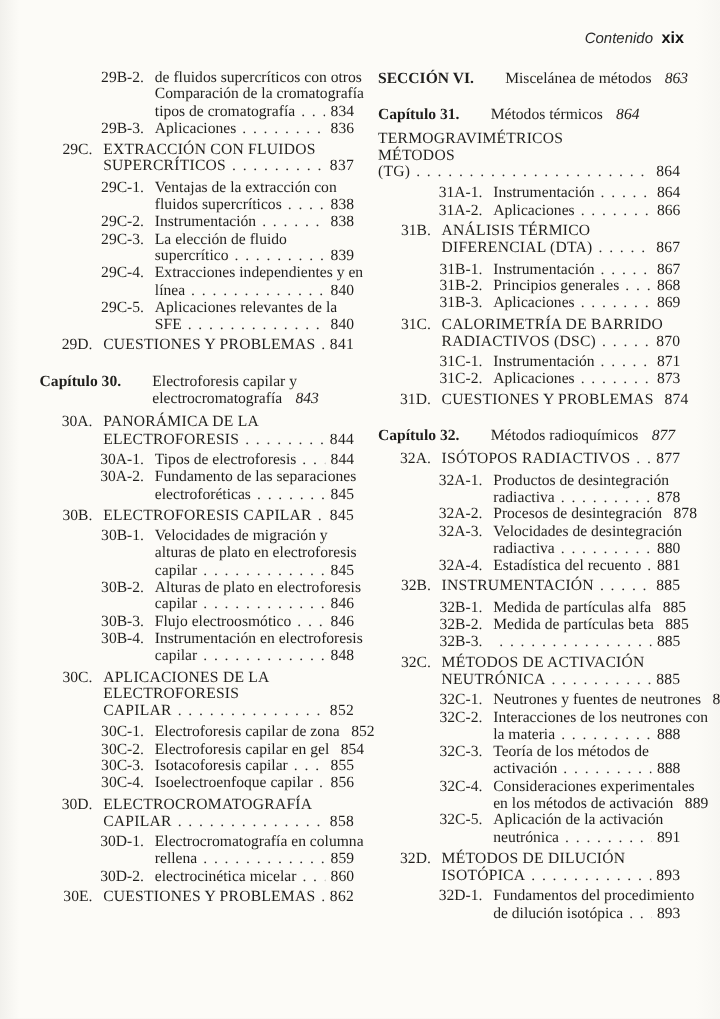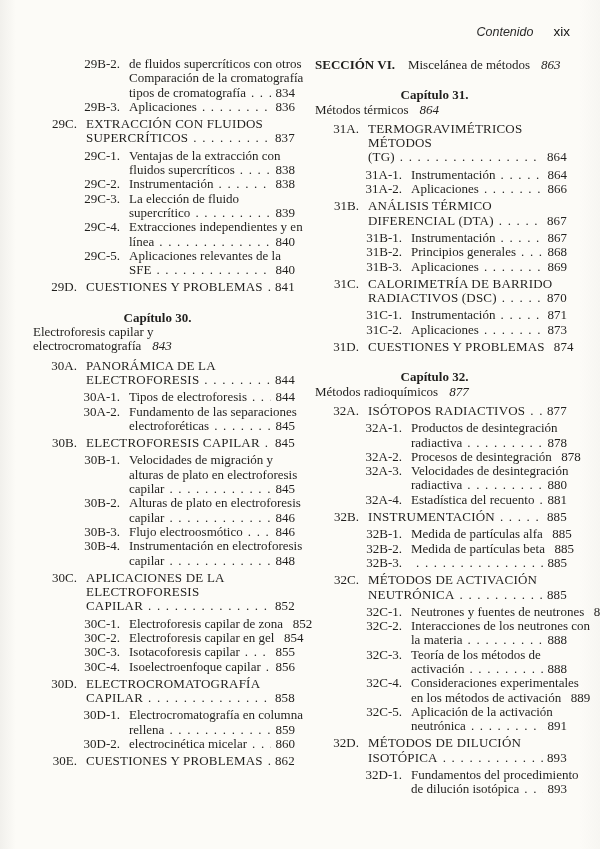--- a/index.html
+++ b/index.html
@@ -9,47 +9,47 @@
     font-family:"Liberation Serif", serif;
     color:#201f1d;
     font-size:13px;
   }
   .page{
     position:relative;width:600px;height:849px;box-sizing:border-box;
     padding:24px 30px 0 33px;
     background:linear-gradient(90deg,#f1f0ec 0px,#fcfbf7 16px,#fcfbf7 580px,#f7f6f2 600px);
   }
   .hdr{
-    display:flex;justify-content:flex-end;align-items:baseline;gap:20px;
+    display:flex;justify-content:flex-end;align-items:baseline;gap:7px;
     font-family:"Liberation Sans", sans-serif;
     margin-bottom:18px;
   }
   .running-title{font-style:italic;font-size:12.5px;color:#2b2b2b;}
-  .folio{font-weight:normal;font-size:13.5px;color:#141414;}
+  .folio{font-weight:bold;font-size:13.5px;color:#141414;}
   .columns{display:flex;gap:20px;}
   .col{flex:none;line-height:14.3px;}
   .col-left{width:262px;}
   .col-right{width:252px;}
   .entry{display:flex;margin-left:43px;}
   .entry .label{flex:none;width:44px;text-align:right;padding-right:9px;white-space:nowrap;}
   .entry .content{flex:1 1 auto;min-width:0;}
   .line{display:block;}
   .line.last{display:flex;align-items:flex-end;}
   .txt{white-space:nowrap;}
   .dots{
     flex:1 1 0;min-width:0;overflow:hidden;white-space:nowrap;
     letter-spacing:1.2px;margin:0 3px 0 5px;color:#2a2a28;
   }
   .pg{flex:none;min-width:21px;text-align:right;}
   .pg-inline{font-style:italic;margin-left:11px;}
   .heading{margin:3px 0;}
   .heading .content{letter-spacing:0.2px;}
-  .chapter{margin:16px 0 5px;flex-direction:column;}
+  .chapter{margin:16px 0 5px;}
   .section{margin:1px 0 11px;}
-  .chapter .label,.section .label{width:auto;text-align:center;font-weight:bold;padding-right:13px;}
+  .chapter .label,.section .label{width:auto;text-align:left;font-weight:bold;padding-right:26px;}
 </style>
 </head>
 <body>
 
 <div class="page">
   <div class="hdr">
     <span class="running-title">Contenido</span>
     <span class="folio">xix</span>
   </div>
   <div class="columns">
@@ -355,21 +355,20 @@
         <div class="entry chapter">
           <span class="label">Capítulo 31.</span>
           <span class="content">
             <span class="line last">
               <span class="txt">Métodos térmicos</span>
               <span class="pg-inline">864</span>
             </span>
           </span>
         </div>
         <div class="entry heading">
-          <span class="label">31A.</span>
           <span class="content">
             <span class="line"><span class="txt">TERMOGRAVIMÉTRICOS</span></span>
             <span class="line"><span class="txt">MÉTODOS</span></span>
             <span class="line last">
               <span class="txt">(TG)</span>
               <span class="dots">. . . . . . . . . . . . . . . . . . . . . . . . . . . . . . . . . . . . . . . . . . . . . . . . . . . . . . . . . . . . . . . . . . . . . . </span>
               <span class="pg">864</span>
             </span>
           </span>
         </div>

